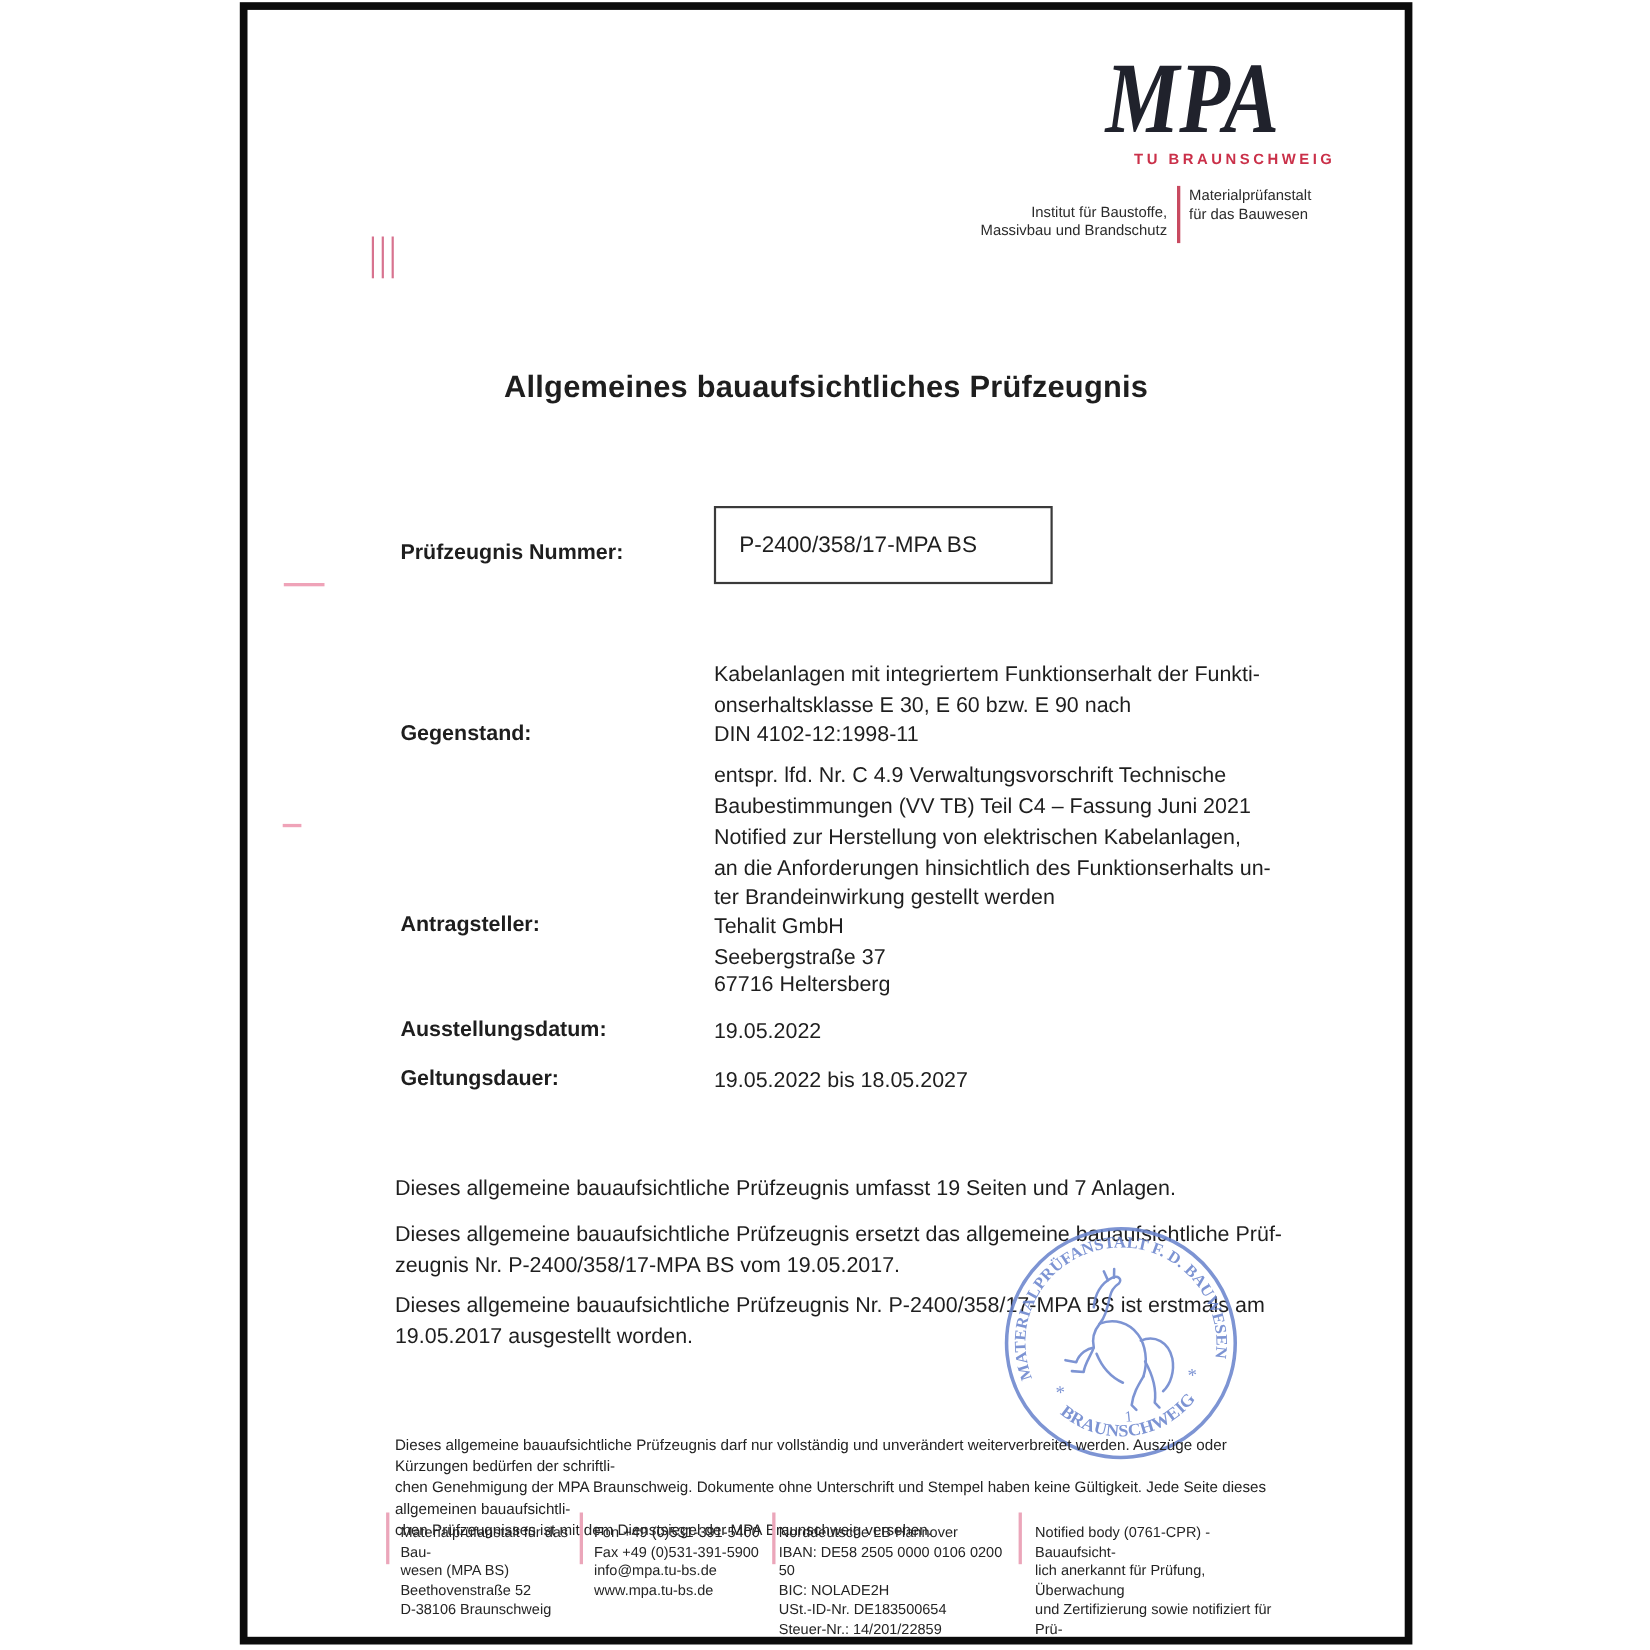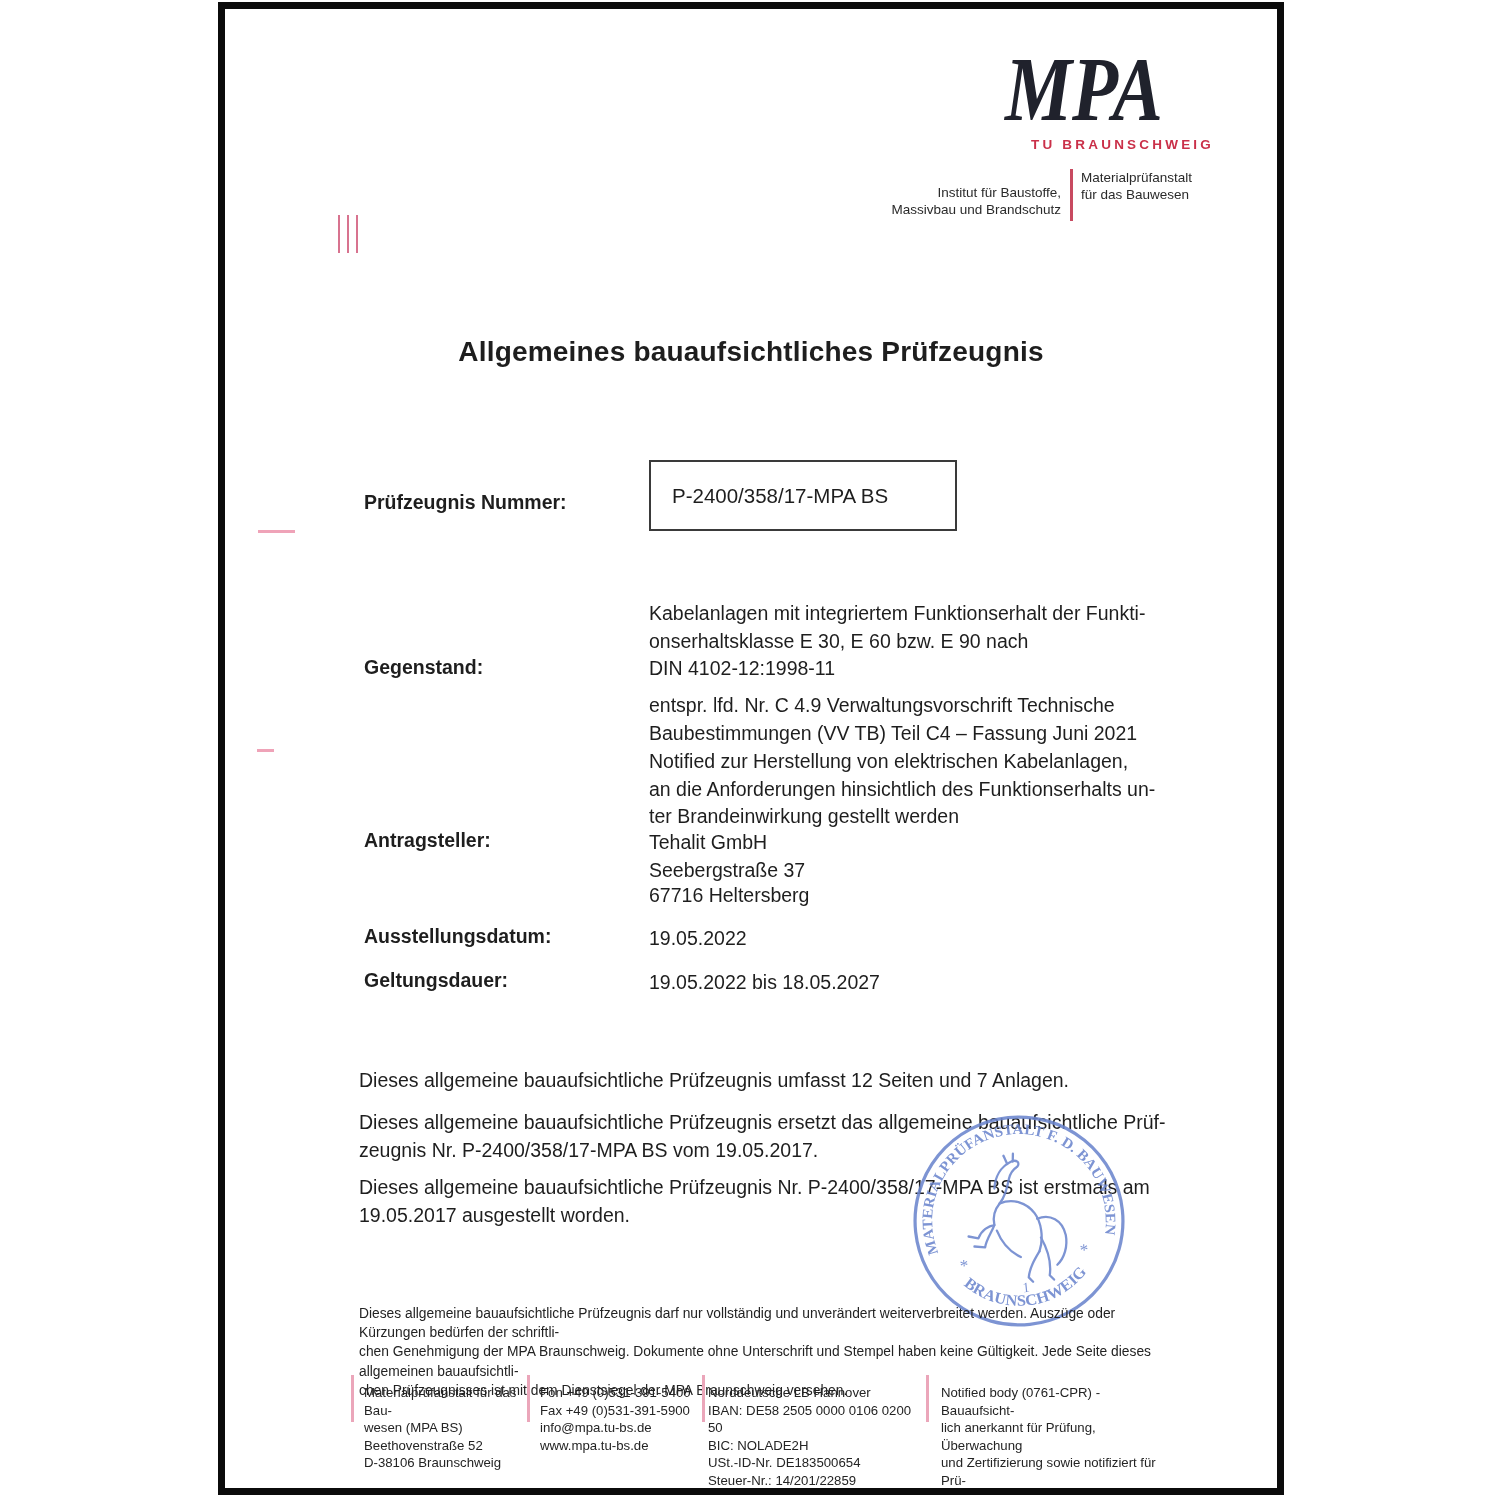--- a/index.html
+++ b/index.html
@@ -84,21 +84,21 @@
     <div class="abs lbl" style="left:139px;top:820px;">Antragsteller:</div>
     <div class="abs val pre" style="left:424px;top:820px;">Tehalit GmbH
 Seebergstraße 37</div>
     <div class="abs val" style="left:424px;top:873px;">67716 Heltersberg</div>
 
     <div class="abs lbl" style="left:139px;top:916px;">Ausstellungsdatum:</div>
     <div class="abs val" style="left:424px;top:916px;">19.05.2022</div>
     <div class="abs lbl" style="left:139px;top:960px;">Geltungsdauer:</div>
     <div class="abs val" style="left:424px;top:960px;">19.05.2022 bis 18.05.2027</div>
 
-    <div class="abs bodyp pre" style="top:1058px;">Dieses allgemeine bauaufsichtliche Prüfzeugnis umfasst 12 Seiten und 7 Anlagen.</div>
+    <div class="abs bodyp pre" style="top:1058px;">Dieses allgemeine bauaufsichtliche Prüfzeugnis umfasst 19 Seiten und 7 Anlagen.</div>
     <div class="abs bodyp pre" style="top:1100px;">Dieses allgemeine bauaufsichtliche Prüfzeugnis ersetzt das allgemeine bauaufsichtliche Prüf-
 zeugnis Nr. P-2400/358/17-MPA BS vom 19.05.2017.</div>
     <div class="abs bodyp pre" style="top:1165px;">Dieses allgemeine bauaufsichtliche Prüfzeugnis Nr. P-2400/358/17-MPA BS ist erstmals am
 19.05.2017 ausgestellt worden.</div>
 
     <svg class="abs stamp" width="222" height="222" viewBox="0 0 220 220">
       <g transform="rotate(-6 110 110)" stroke="#6c86ce" fill="none">
         <circle cx="110" cy="110" r="103" stroke-width="3.2"></circle>
         <defs>
           <path id="arcTop" d="M 27.8 135.1 A 86 86 0 1 1 192.2 135.1"></path>

